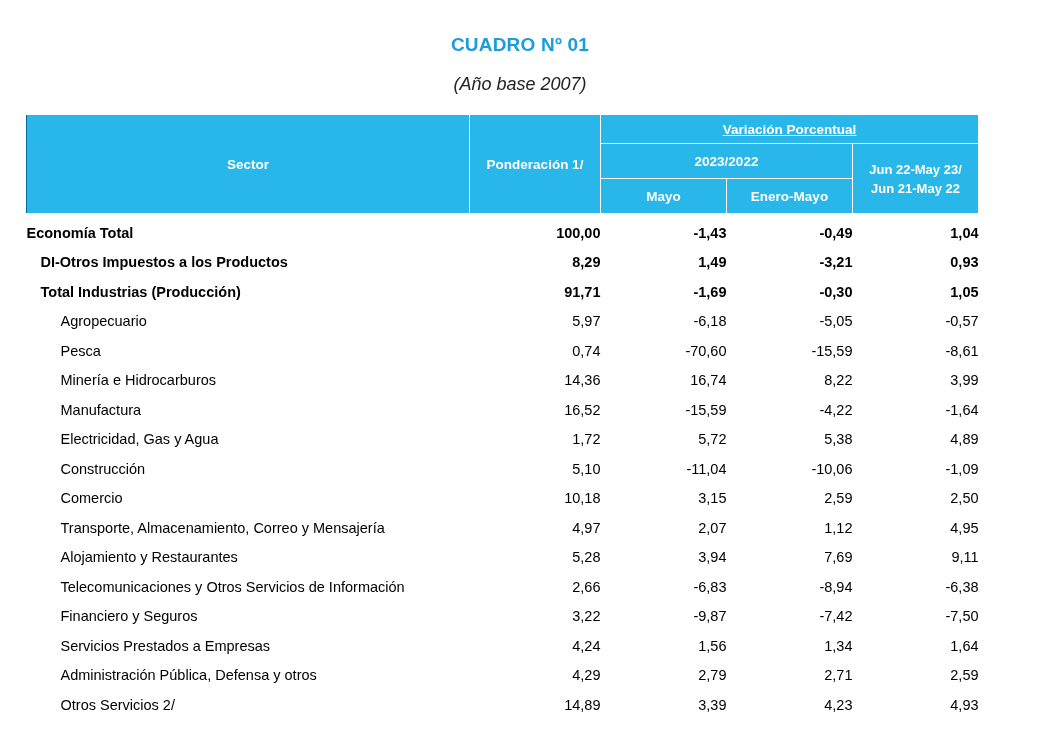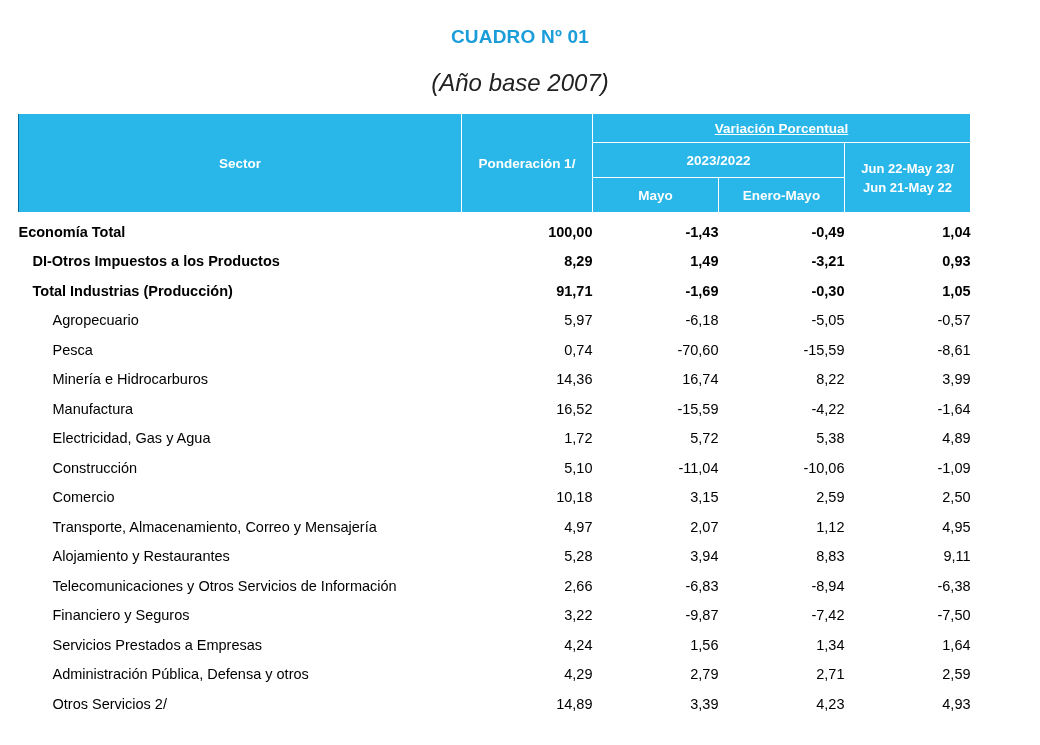--- a/index.html
+++ b/index.html
@@ -12,21 +12,21 @@
     height: 745px;
     font-family: "Liberation Sans", sans-serif;
     color: #000000;
     overflow: hidden;
   }
   .page {
     width: 1040px;
     height: 745px;
     position: relative;
     box-sizing: border-box;
-    padding: 4px;
+    padding: 12px;
   }
   .titles {
     text-align: center;
     padding-top: 20px;
   }
   .title-main {
     color: #1a9dd9;
     font-size: 19px;
     font-weight: bold;
     letter-spacing: 0.2px;
@@ -34,24 +34,24 @@
   }
   .title-sub {
     color: #1a9dd9;
     font-size: 21px;
     font-weight: bold;
     line-height: 30px;
     margin-top: 2px;
   }
   .title-base {
     color: #222222;
-    font-size: 24px;
+    font-size: 18px;
     font-style: italic;
     line-height: 28px;
-    margin-top: 19px;
+    margin-top: 12px;
   }
 
   .table-wrap {
     margin: 16px 14px 0 14px;
     width: 1012px;
   }
   table.main {
     border-collapse: collapse;
     width: 952px;
     margin-left: 0;
@@ -234,21 +234,21 @@
             <td class="label ind2">Transporte, Almacenamiento, Correo y Mensajería</td>
             <td class="num">4,97</td>
             <td class="num">2,07</td>
             <td class="num">1,12</td>
             <td class="num">4,95</td>
           </tr>
           <tr>
             <td class="label ind2">Alojamiento y Restaurantes</td>
             <td class="num">5,28</td>
             <td class="num">3,94</td>
-            <td class="num">8,83</td>
+            <td class="num">7,69</td>
             <td class="num">9,11</td>
           </tr>
           <tr>
             <td class="label ind2">Telecomunicaciones y Otros Servicios de Información</td>
             <td class="num">2,66</td>
             <td class="num">-6,83</td>
             <td class="num">-8,94</td>
             <td class="num">-6,38</td>
           </tr>
           <tr>

